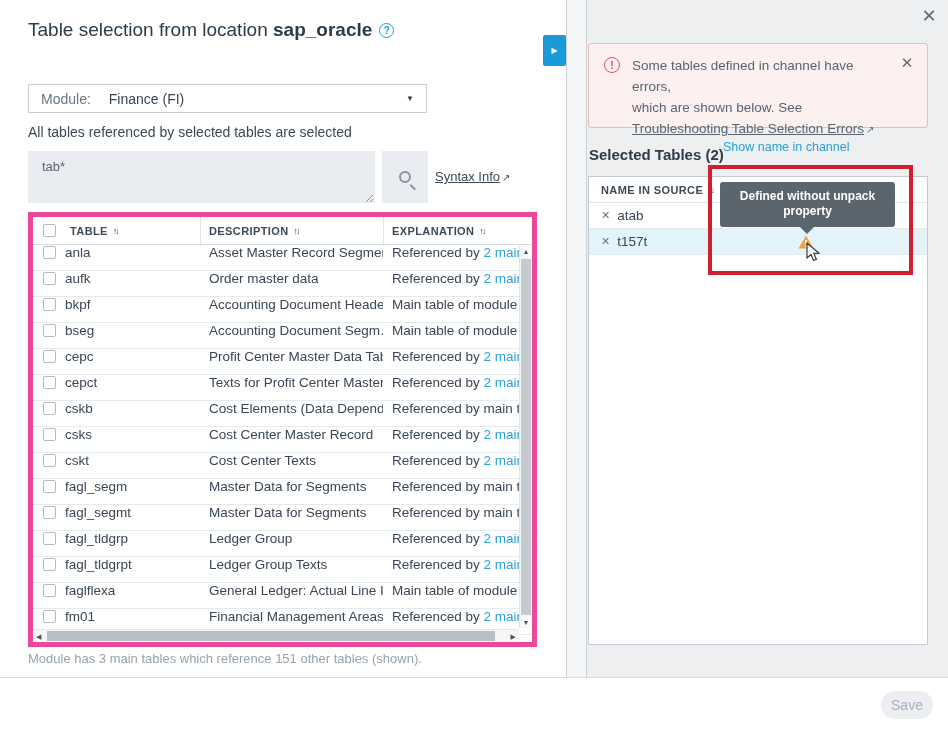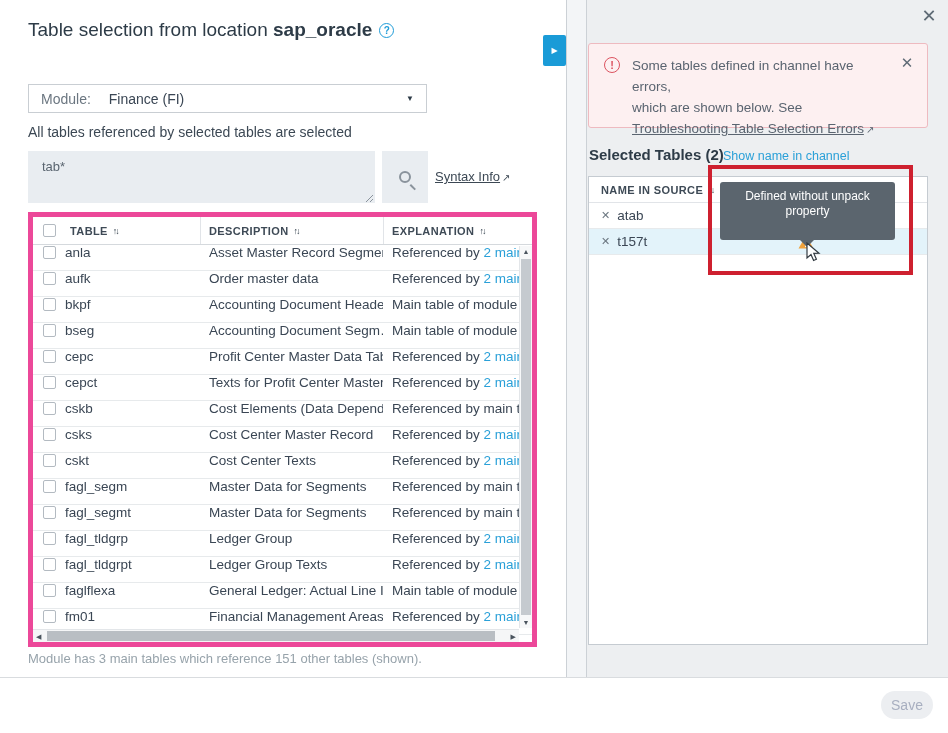--- a/index.html
+++ b/index.html
@@ -72,33 +72,33 @@
   .alert { position:absolute; left:22px; top:43px; width:340px; height:85px; background:#fdf0f1;
     border:1px solid #eebac0; border-radius:3px; }
   .alert-icon { position:absolute; left:15px; top:13px; width:16px; height:16px; border:1.5px solid #dc5360; border-radius:50%;
     color:#dc5360; font-size:11px; font-weight:700; text-align:center; line-height:15px; }
   .alert-text { position:absolute; left:43px; top:11px; width:252px; font-size:13.5px; line-height:21px; color:#5a6470; }
   .alert-link { text-decoration:underline; cursor:pointer; color:#5a6470; }
   .alert-close { position:absolute; right:10px; top:9px; width:20px; height:20px; border:none; background:transparent;
     font-size:15px; color:#5f6b76; cursor:pointer; font-weight:300; }
 
   .sel-title { position:absolute; left:23px; top:146px; font-size:15px; font-weight:700; color:#2d3b47;text-align:center; }
-  .show-link { position:absolute; left:157px; top:149px; font-size:12.5px; color:#2aa0d8; cursor:pointer; }
+  .show-link { position:absolute; left:157px; top:140px; font-size:12.5px; color:#2aa0d8; cursor:pointer; }
 
   .sel-box { position:absolute; left:22px; top:176px; width:340px; height:469px; background:#fff; border:1px solid #c5cbd1; }
   .sel-header { display:flex; align-items:center; gap:5px; height:26px; padding-left:12px; border-bottom:1px solid #e1e4e8;
     font-size:11px; font-weight:700; color:#3e4a56; letter-spacing:.4px; }
   .sel-row { position:relative; display:flex; align-items:center; height:26px; padding-left:12px;
     border-bottom:1px solid #e7eaec; font-size:13.5px; color:#3a4654; }
   .sel-row.hl { background:#e3f3fa; }
   .remove-x { font-size:11px; color:#6b7680; margin-right:7px; cursor:pointer; }
   .warn-wrap { position:absolute; left:209px; top:6px; width:16px; height:14px; cursor:pointer; }
 
-  .tooltip { position:absolute; left:720px; top:182px; width:175px; height:58px; background:#5b656e; border-radius:3px;
-    color:#fff; font-size:12px; font-weight:400; text-align:center; padding:7px 14px 0; line-height:15px; z-index:40; }
+  .tooltip { position:absolute; left:720px; top:182px; width:175px; height:45px; background:#5b656e; border-radius:3px;
+    color:#fff; font-size:12px; font-weight:700; text-align:center; padding:7px 14px 0; line-height:15px; z-index:40; }
   .tooltip::after { content:""; position:absolute; left:79px; bottom:-7px; border-left:8px solid transparent;
     border-right:8px solid transparent; border-top:8px solid #5b656e; }
 
   .annotation-rect { position:absolute; left:708px; top:165px; width:205px; height:110px; border:4px solid #ce202f; z-index:50; pointer-events:none; }
   .cursor { position:absolute; left:806px; top:242px; z-index:60; pointer-events:none; }
 
   
   .footer-divider { position:absolute; left:0; top:677px; width:948px; height:1px; background:#d9dcdf; }
   .save-btn { position:absolute; left:881px; top:691px; width:52px; height:28px; background:#eceef1; border:none;
     border-radius:14px; font-size:14px; color:#a8afc0; font-family:"Liberation Sans",sans-serif; cursor:default; }

